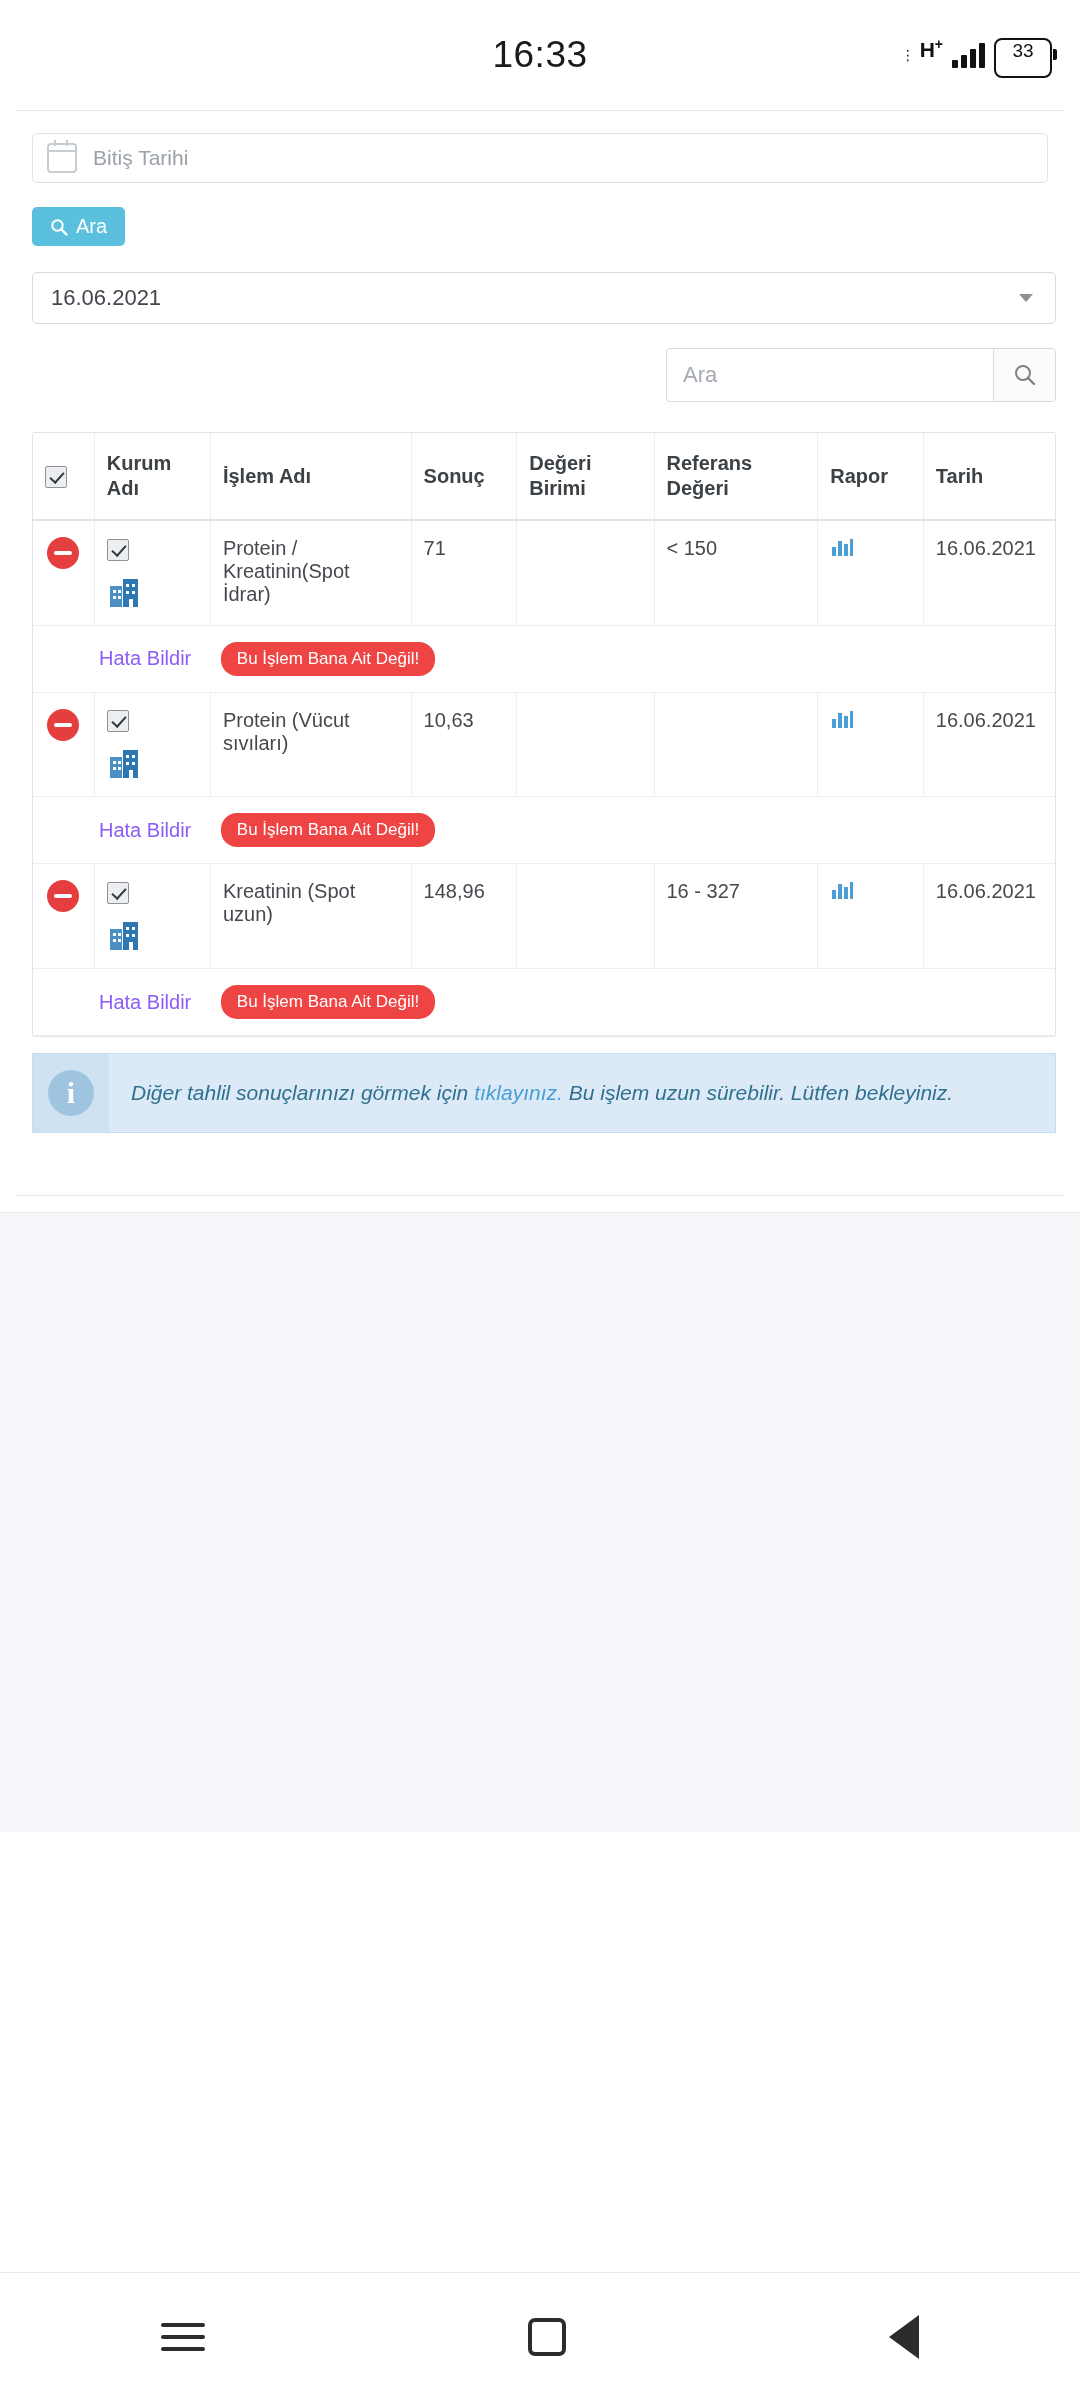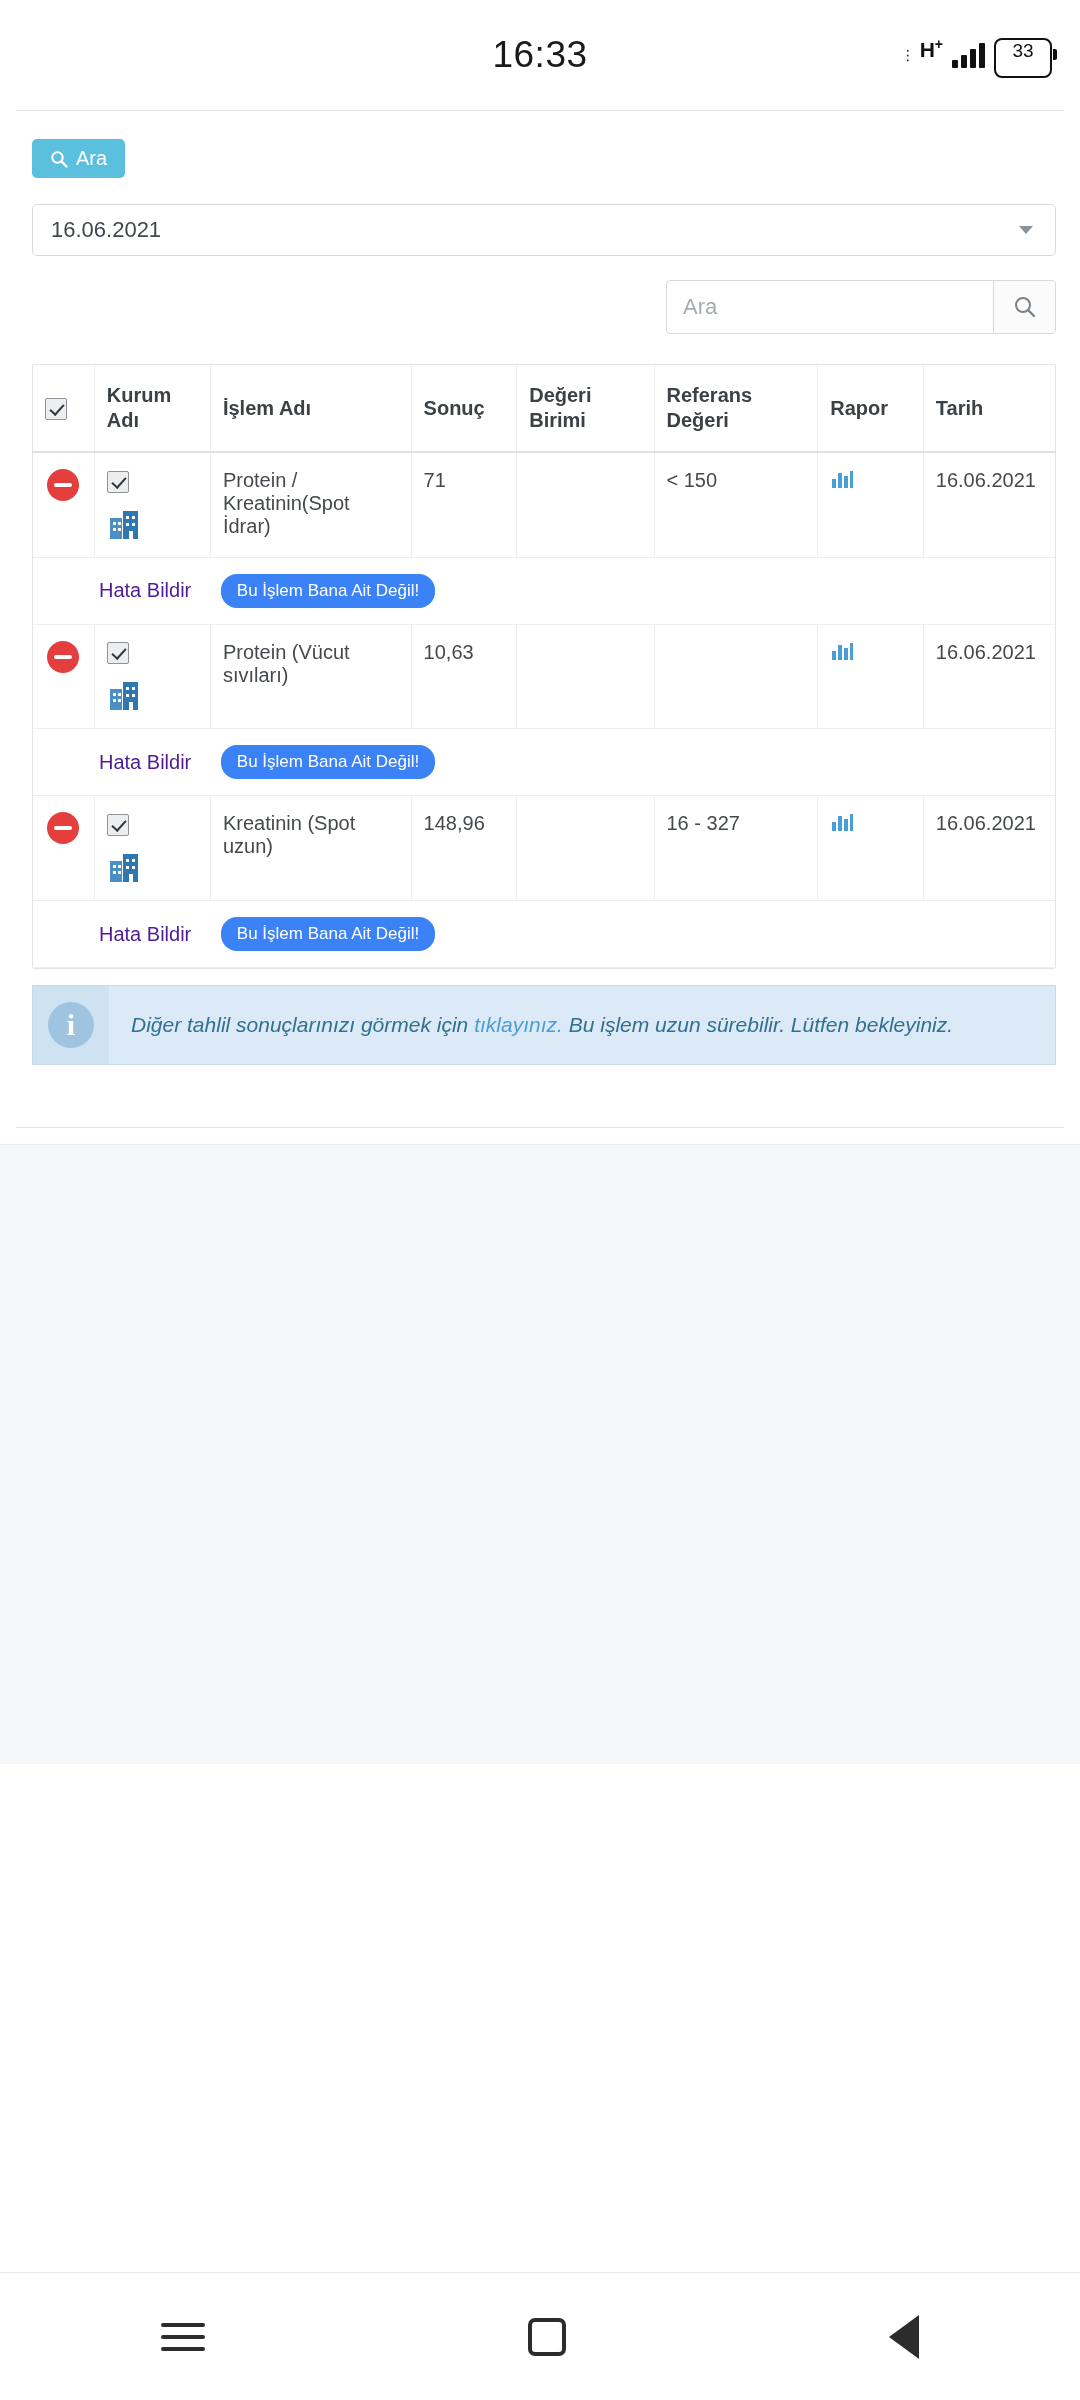--- a/index.html
+++ b/index.html
@@ -276,28 +276,28 @@
   .bldg-icon { margin-top: 14px; display: block; }
 
   .chart-icon { display: block; }
 
   .subrow td {
     border-right: none;
     padding: 14px 12px 18px 12px;
   }
   .subrow .hata {
     font-size: 20px;
-    color: #4c1d95;
+    color: #8b5cf6;
     display: inline-block;
     padding-left: 54px;
     vertical-align: middle;
   }
   .badge-not-mine {
     display: inline-block;
-    background: #3b82f6;
+    background: #ef4444;
     color: #fff;
     font-size: 17px;
     border-radius: 16px;
     padding: 7px 16px;
     margin-left: 24px;
     vertical-align: middle;
     cursor: pointer;
   }
 
   .alert-info {
@@ -397,20 +397,24 @@
     </span>
   </div>
 </div>
 <div class="sep-top"></div>
 
 <div class="content">
 
   <div class="form-area">
 
 
+    <div class="input-row">
+      <span class="cal-icon"></span>
+      <span class="ph">Bitiş Tarihi</span>
+    </div>
 
     <button class="search-btn">
       <svg width="18" height="18" viewBox="0 0 18 18">
         <circle cx="7.5" cy="7.5" r="5.2" fill="none" stroke="#ffffff" stroke-width="2"></circle>
         <line x1="11.4" y1="11.4" x2="16.5" y2="16.5" stroke="#ffffff" stroke-width="2.4" stroke-linecap="round"></line>
       </svg>
       <span>Ara</span>
     </button>
   </div>
 

